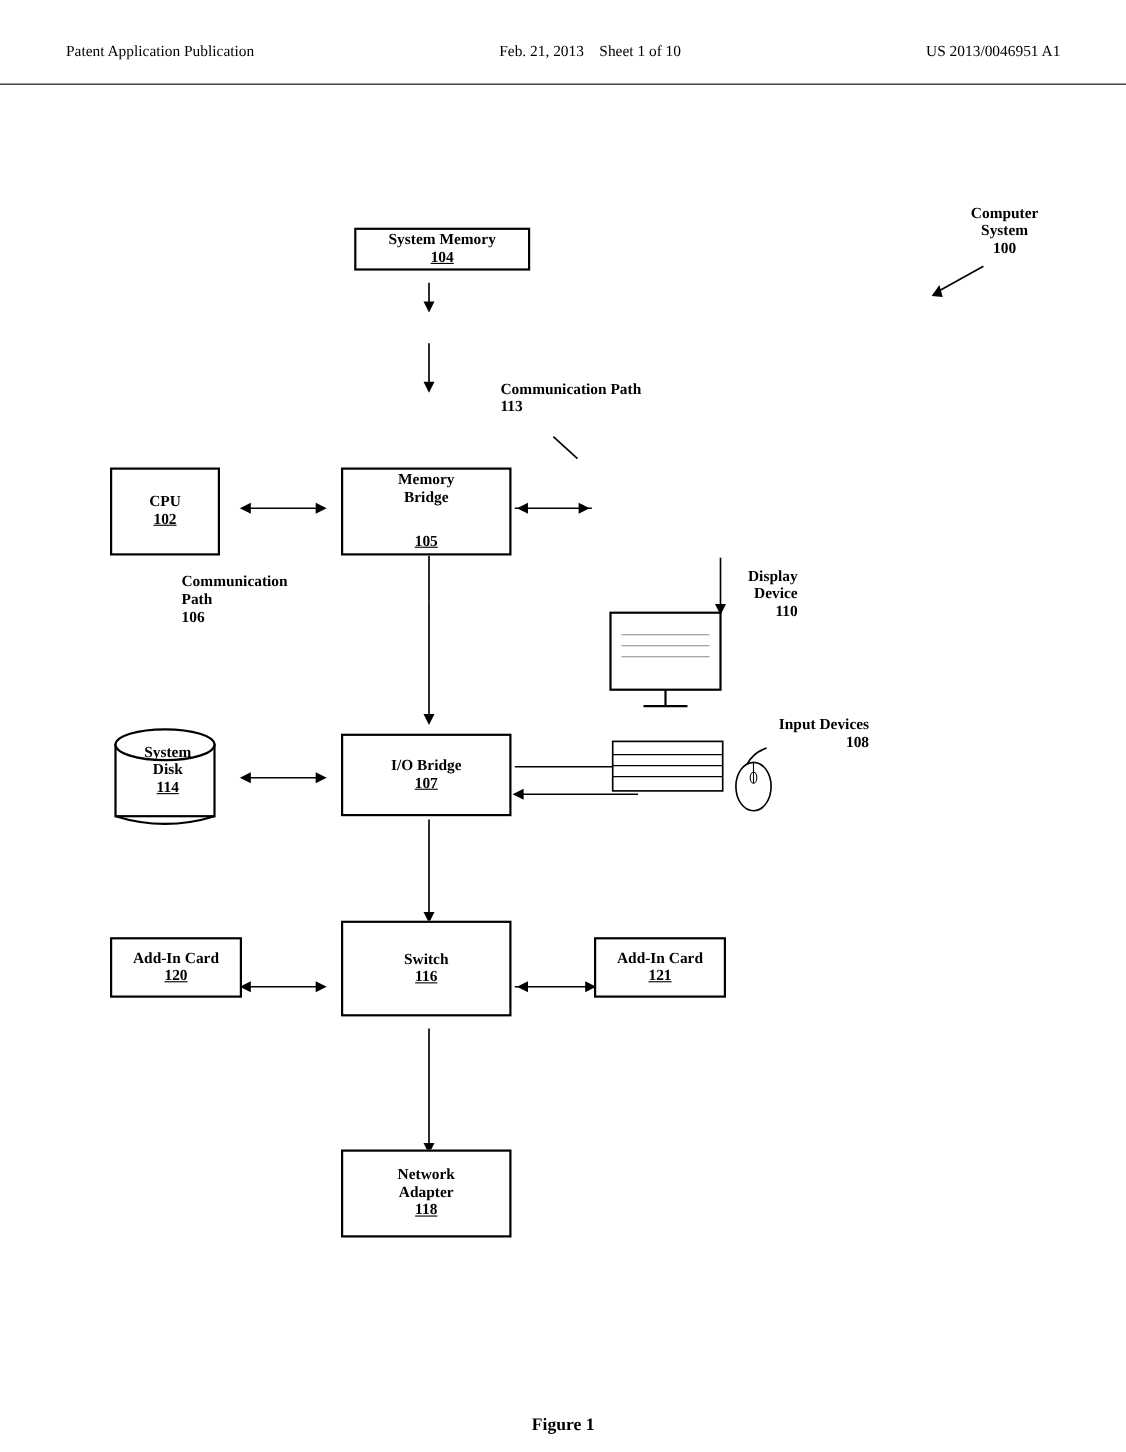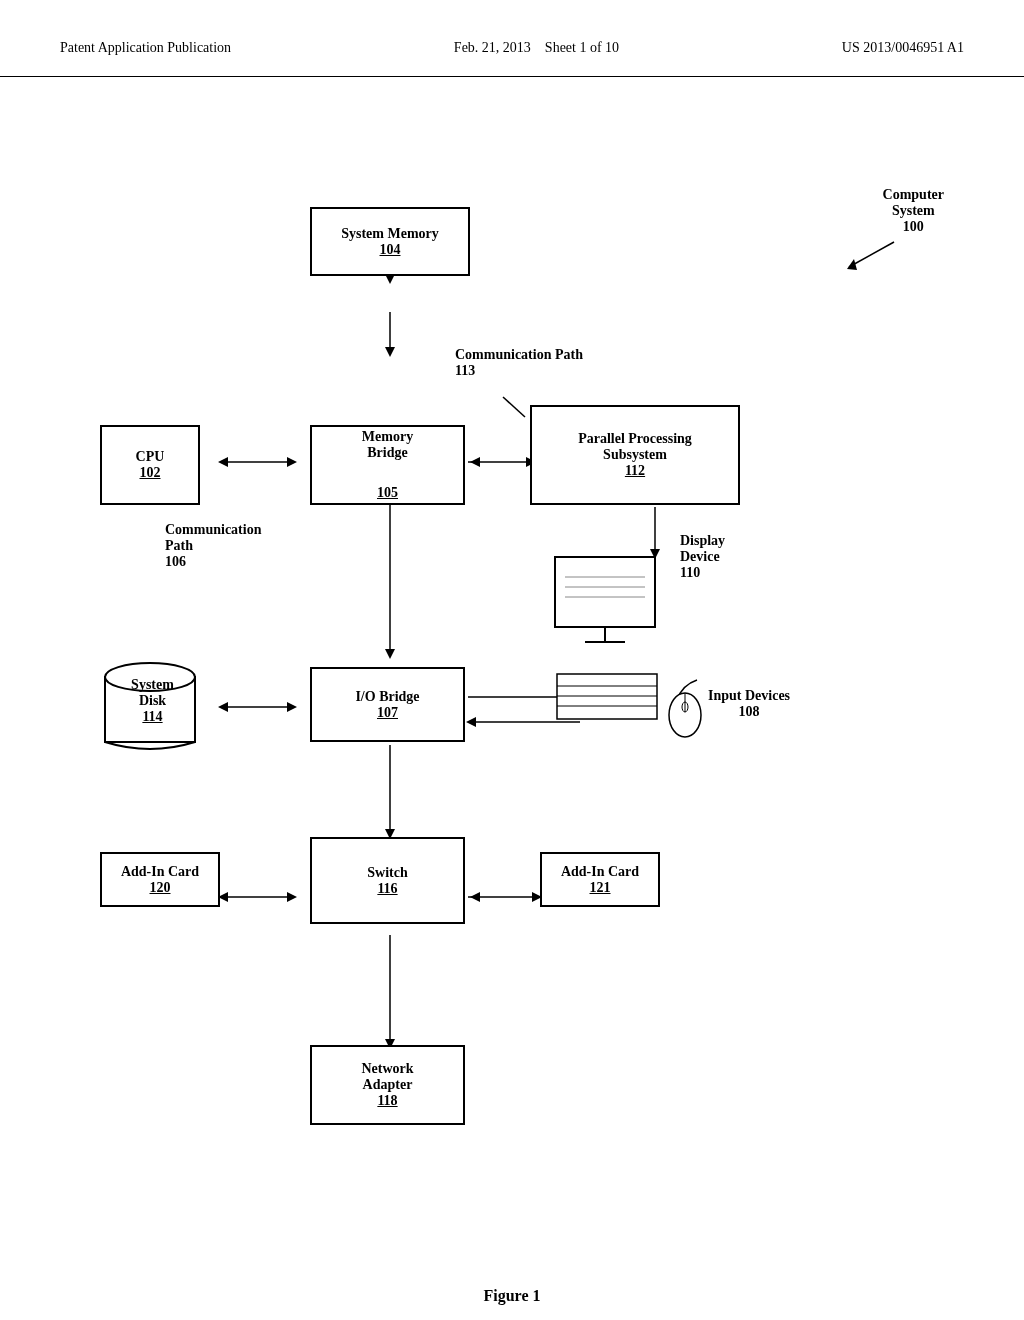--- a/index.html
+++ b/index.html
@@ -139,67 +139,63 @@
 
   <div class="label" style="right: 80px; top: 110px; text-align: center;">
     <strong>Computer<br>System<br>100</strong>
   </div>
 
   <svg style="position:absolute; top:155px; right:110px; width:80px; height:40px;">
     <line x1="60" y1="10" x2="15" y2="35" stroke="#000" stroke-width="1.5"></line>
     <polygon points="13,37 20,27 23,38" fill="#000"></polygon>
   </svg>
 
-  <div class="box" style="left: 310px; top: 130px; width: 160px; height: 69px;">
+  <div class="box" style="left: 322px; top: 130px; width: 160px; height: 39px;">
     <span>System Memory</span>
     <span class="number">104</span>
   </div>
 
 
   <div class="label" style="left: 455px; top: 270px; text-align: left;">
     <strong>Communication Path<br>113</strong>
   </div>
 
   <div class="box" style="left: 310px; top: 348px; width: 155px; height: 80px; gap: 24px;">
     <span>Memory<br>Bridge</span>
     <span class="number">105</span>
   </div>
 
   <div class="box" style="left: 100px; top: 348px; width: 100px; height: 80px;">
     <span>CPU</span>
     <span class="number">102</span>
   </div>
 
-  <div class="box" style="left: 530px; top: 328px; width: 210px; height: 100px;">
-    <span>Parallel Processing<br>Subsystem</span>
-    <span class="number">112</span>
-  </div>
 
   <div class="label" style="left: 165px; top: 445px; text-align: left;">
     <strong>Communication<br>Path<br>106</strong>
   </div>
 
-  <div class="label" style="left: 680px; top: 456px; text-align: left;">
+  <div class="label" style="left: 680px; top: 440px; text-align: right;">
     <strong>Display<br>Device<br>110</strong>
   </div>
 
   <svg style="position:absolute; left:550px; top:475px; width:130px; height:100px;">
 
     <rect x="5" y="5" width="100" height="70" fill="white" stroke="black" stroke-width="2"></rect>
 
     <line x1="55" y1="75" x2="55" y2="90" stroke="black" stroke-width="2"></line>
 
     <line x1="35" y1="90" x2="75" y2="90" stroke="black" stroke-width="2"></line>
 
     <line x1="15" y1="25" x2="95" y2="25" stroke="#888" stroke-width="1"></line>
     <line x1="15" y1="35" x2="95" y2="35" stroke="#888" stroke-width="1"></line>
     <line x1="15" y1="45" x2="95" y2="45" stroke="#888" stroke-width="1"></line>
   </svg>
 
-  <div class="label" style="left: 708px; top: 575px; text-align: center; margin-top: 36px;">
+  <div class="label" style="left: 708px; top: 575px; text-align: right;">
     <strong>Input Devices<br>108</strong>
   </div>
 
   <svg style="position:absolute; left:672px; top:598px; width:30px; height:30px;">
     <path d="M 25,5 Q 10,10 5,25" stroke="black" stroke-width="1.5" fill="none"></path>
     <polygon points="4,27 10,19 14,26" fill="#000"></polygon>
   </svg>
 
   <svg style="position:absolute; left:555px; top:595px; width:110px; height:55px;">
     <rect x="2" y="2" width="100" height="45" fill="white" stroke="black" stroke-width="1.5"></rect>

